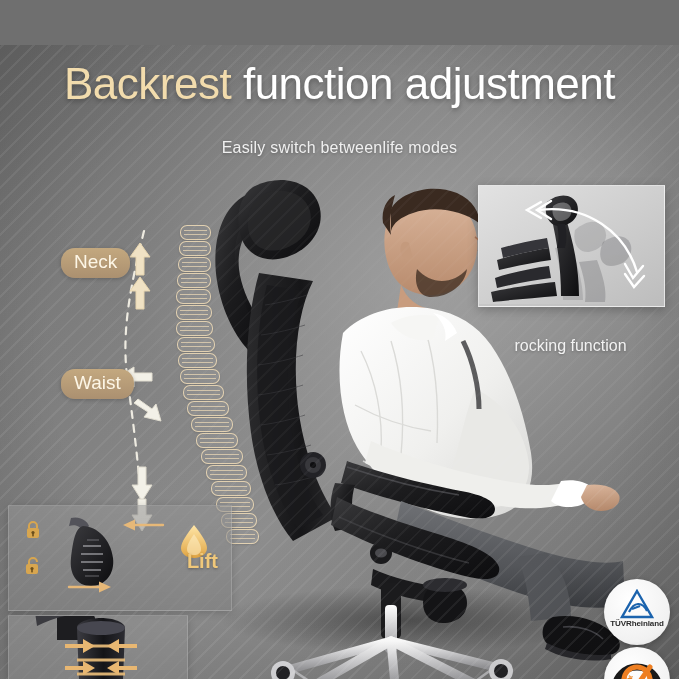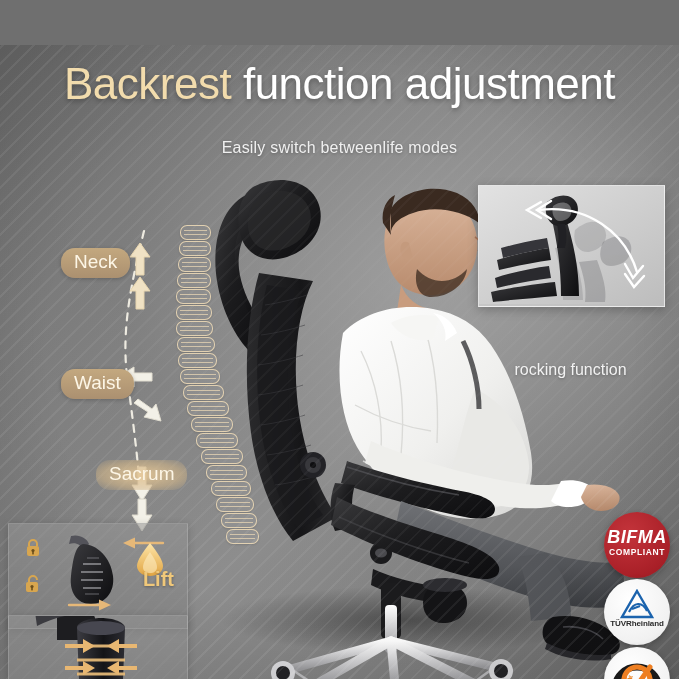--- a/index.html
+++ b/index.html
@@ -77,33 +77,33 @@
     box-shadow:0 3px 10px rgba(0,0,0,.25);
   }
   .angle-pill{
     position:absolute;left:511px;top:270px;width:120px;height:30px;border-radius:15px;
     display:flex;align-items:center;justify-content:center;
     background:rgba(255,255,255,.10);
     color:#f3dcac;font-size:22px;font-weight:700;letter-spacing:.4px;
     text-shadow:0 1px 3px rgba(0,0,0,.30);
   }
   .rocking-cap{
-    position:absolute;left:478px;top:316px;width:185px;text-align:center;
+    position:absolute;left:478px;top:292px;width:185px;text-align:center;
     color:#f2f2f2;font-size:16px;text-shadow:0 1px 3px rgba(0,0,0,.28);
   }
 
   
   .card{
     position:absolute;left:8px;width:178px;
     background:linear-gradient(175deg,rgba(150,150,150,.55) 0%,rgba(128,128,128,.62) 100%);
     border:1px solid rgba(255,255,255,.16);
     box-shadow:0 2px 8px rgba(0,0,0,.18);
     overflow:hidden;
   }
-  #card-height{top:478px;height:104px;}
+  #card-height{top:460px;height:104px;padding-left:44px;}
   #card-tilt{top:570px;height:100px;}
   .card-cap{
     position:absolute;left:0;right:0;bottom:7px;text-align:center;
     color:#f0f0f0;font-size:12.5px;letter-spacing:.1px;
     text-shadow:0 1px 2px rgba(0,0,0,.35);
   }
   .lift-word{
     position:absolute;right:13px;top:44px;color:#f0c87a;font-size:20px;font-weight:700;
     text-shadow:0 1px 3px rgba(0,0,0,.35);
   }
@@ -344,21 +344,20 @@
     </g>
 
     <g fill="#f3f1e8" stroke="#ddd9cc" stroke-width="1">
       <path d="M42 244 L42 262 L36 262 L46 278 L56 262 L50 262 L50 244 Z"></path>
       <path d="M42 276 L42 292 L36 292 L46 308 L56 292 L50 292 L50 276 Z"></path>
     </g>
   </svg>
 
   <div class="pill-label" id="lbl-waist">Waist</div>
   <div class="pill-label" id="lbl-neck">Neck</div>
-  <div class="pill-label soft" id="lbl-sacrum">Sacrum</div>
 
   <div class="inset">
     <svg width="183" height="118" viewBox="0 0 183 118" aria-hidden="true">
       <defs>
         <linearGradient id="insBg" x1="0" y1="0" x2="1" y2="1">
           <stop offset="0%" stop-color="#e2e2e2"></stop>
             <stop offset="100%" stop-color="#bdbdbd"></stop>
         </linearGradient>
         <linearGradient id="insBlack" x1="0" y1="0" x2="1" y2="1">
           <stop offset="0%" stop-color="#3b3b3e"></stop>
@@ -486,24 +485,20 @@
     <svg style="position:absolute;left:54px;top:22px;width:76px;height:40px;" viewBox="0 0 76 40">
       <g fill="#e8b772">
         <path d="M2 6 L20 6 L20 1 L32 8 L20 15 L20 10 L2 10 Z"></path>
         <path d="M74 6 L56 6 L56 1 L44 8 L56 15 L56 10 L74 10 Z"></path>
         <path d="M2 28 L20 28 L20 23 L32 30 L20 37 L20 32 L2 32 Z"></path>
         <path d="M74 28 L56 28 L56 23 L44 30 L56 37 L56 32 L74 32 Z"></path>
       </g>
     </svg>
   </div>
 
-  <div class="badge" id="badge-bifma">
-    <div class="badge-t1">BIFMA</div>
-    <div class="badge-t2">COMPLIANT</div>
-  </div>
 
   <div class="badge" id="badge-tuv">
     <svg style="position:absolute;left:16px;top:10px;width:34px;height:30px;" viewBox="0 0 34 30">
       <path d="M17 2 L32 28 L2 28 Z" fill="none" stroke="#1b63ad" stroke-width="2.4"></path>
       <path d="M9 23 C14 13 22 12 27 22" fill="none" stroke="#1b63ad" stroke-width="2.2"></path>
       <path d="M12 20 L20 17" stroke="#1b63ad" stroke-width="2"></path>
     </svg>
     <div class="tuv-t">TÜVRheinland</div>
   </div>
 

